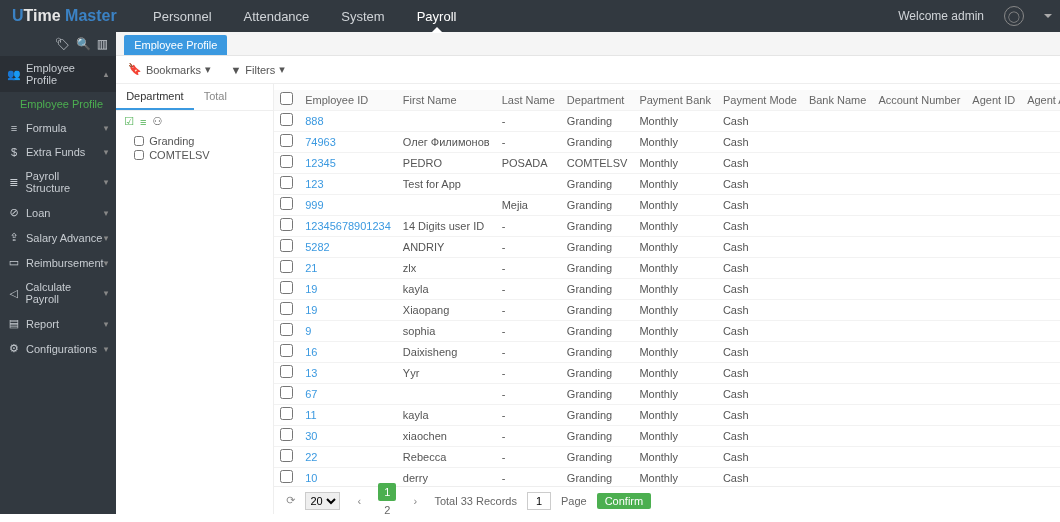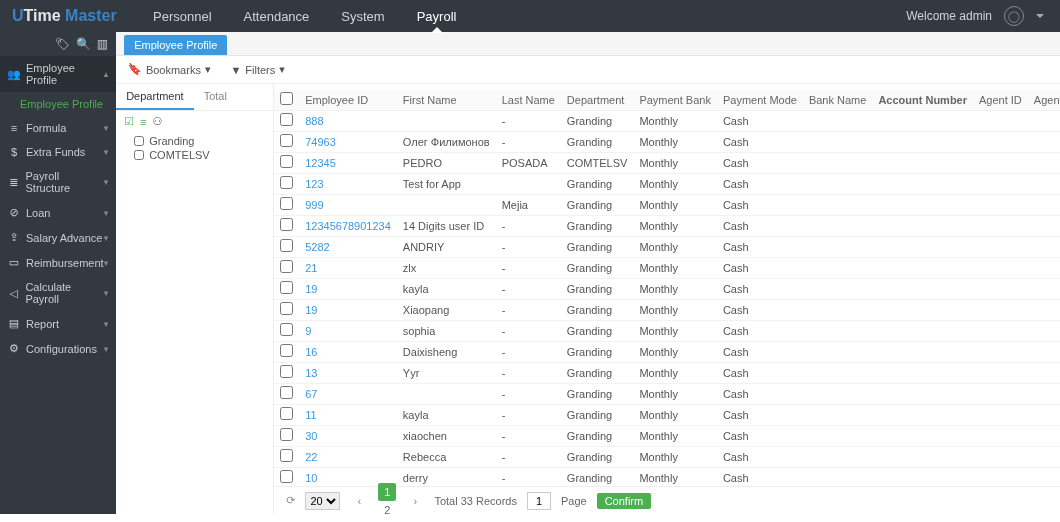--- a/index.html
+++ b/index.html
@@ -6,21 +6,21 @@
 html,body { width:1060px; height:522px; overflow:hidden; background:#fff; }
 .topbar { height:32px; background:#323940; display:flex; align-items:center; color:#fff; }
 .logo { width:137px; padding-left:12px; font-size:16px; font-weight:bold; }
 .logo .u { color:#3b82c4; }
 .logo .time { color:#e6e6e6; }
 .logo .master { color:#3b82c4; }
 .topnav { display:flex; height:100%; }
 .topnav .item { padding:16px 16px; display:flex; align-items:center; font-size:13px; color:#d0d4d8; cursor:pointer; position:relative; }
 .topnav .item.active { color:#fff; }
 .topnav .item.active::after { content:""; position:absolute; bottom:-1px; left:50%; transform:translateX(-50%); width:0; height:0; border-left:6px solid transparent; border-right:6px solid transparent; border-bottom:6px solid #fff; }
-.topright { margin-left:auto; display:flex; align-items:center; gap:12px; padding-right:16px; font-size:12px; color:#d0d4d8; }
+.topright { margin-left:auto; display:flex; align-items:center; gap:20px; padding-right:8px; font-size:12px; color:#d0d4d8; }
 .avatar { width:20px; height:20px; border:1px solid #888; border-radius:50%; display:flex; align-items:center; justify-content:center; font-size:11px; color:#888; }
 .caret-down { width:0; height:0; border-left:4px solid transparent; border-right:4px solid transparent; border-top:4px solid #aaa; }
 .body { display:flex; height:calc(522px - 40px); }
 .sidebar { width:137px; background:#323940; color:#c8cdd2; font-size:11px; display:flex; flex-direction:column; }
 .sidebar-tools { height:24px; display:flex; justify-content:flex-end; align-items:center; gap:6px; padding:0 8px; color:#c8cdd2; }
 .sidebar-tools span { cursor:pointer; font-size:12px; }
 .side-item { display:flex; align-items:center; padding:6px 8px; cursor:pointer; justify-content:space-between; }
 .side-item .lbl { display:flex; align-items:center; gap:6px; }
 .side-item.selected { background:#2a2f35; }
 .side-item .chev { font-size:9px; color:#888; }
@@ -56,21 +56,21 @@
 .pager .pgnum.active { background:#4caf50; color:#fff; border-radius:2px; }
 .pager input { width:24px; height:18px; border:1px solid #ccc; text-align:center; font-size:11px; }
 .pager .confirm { background:#4caf50; color:#fff; border:none; padding:2px 8px; font-size:11px; border-radius:2px; cursor:pointer; }
 .col-empid { width:76px; }
 .col-fn { width:82px; }
 .col-ln { width:52px; }
 .col-dept { width:56px; }
 .col-cycle { width:66px; }
 .col-mode { width:70px; }
 .col-bank { width:54px; }
-.col-acct { width:78px;font-weight:bold; }
+.col-acct { width:78px; }
 .col-agid { width:44px; }
 .col-agac { width:68px; }
 </style>
 </head>
 <body>
 
 <div class="topbar">
   <div class="logo">
     <span class="u">U</span><span class="time">Time </span><span class="master">Master</span>
   </div>

